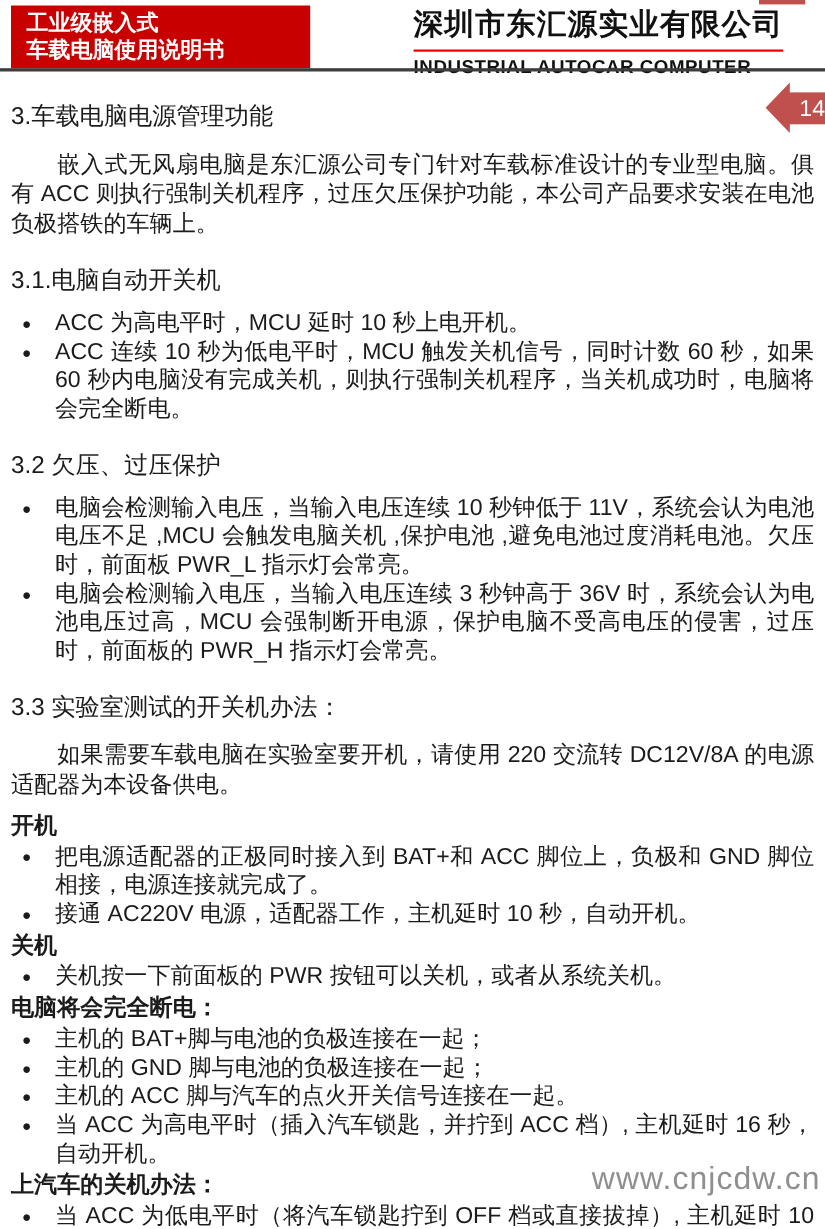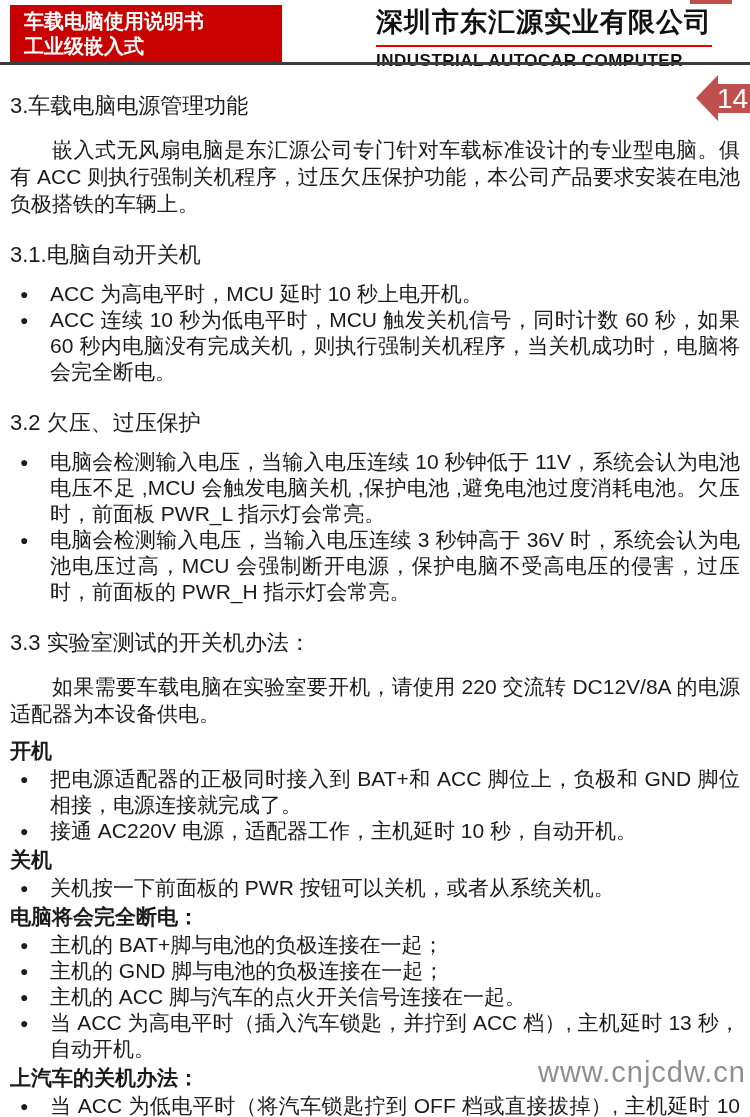--- a/index.html
+++ b/index.html
@@ -36,21 +36,21 @@
   .arrow-body { position: absolute; left: 21px; top: 9px; width: 33px; height: 29px; background: #c0504d; }
   .arrow-tip {
     position: absolute; left: 0; top: 0;
     width: 0; height: 0;
     border-top: 23.5px solid transparent;
     border-bottom: 23.5px solid transparent;
     border-right: 22px solid #c0504d;
   }
   .arrow-num {
     position: absolute; left: 21px; top: 9px; width: 33px; height: 29px;
-    color: #ffffff; font-size: 28px; line-height: 29px; text-align: left;
+    color: #ffffff; font-size: 21px; line-height: 29px; text-align: right;
   }
 
   
   .doc {
     position: relative; z-index: 1;
     padding: 14px 10px 0 10px;
     font-size: 21px; line-height: 27px;
     text-align: justify;
   }
   .h1 { font-size: 22px; font-weight: normal; line-height: 28px; margin: 24px 0 12px 0; text-align: left; }
@@ -68,22 +68,22 @@
     color: #8f8f8f; font-size: 29px; font-weight: normal; letter-spacing: 1px;
   }
 </style>
 </head>
 <body>
 
 <div class="page">
 
   <div class="header">
     <div class="banner">
+      <div>工业级嵌入式</div>
       <div>车载电脑使用说明书</div>
-      <div>工业级嵌入式</div>
     </div>
     <div class="company">
       <div class="company-cn">深圳市东汇源实业有限公司</div>
       <div class="red-underline"></div>
       <div class="company-en">INDUSTRIAL AUTOCAR COMPUTER</div>
     </div>
     <div class="corner-sliver"></div>
   </div>
   <div class="header-rule"></div>
 
@@ -149,21 +149,21 @@
         <li>
           <span class="dot">●</span>
           <span class="li-text">主机的 GND 脚与电池的负极连接在一起；</span>
         </li>
         <li>
           <span class="dot">●</span>
           <span class="li-text">主机的 ACC 脚与汽车的点火开关信号连接在一起。</span>
         </li>
         <li>
           <span class="dot">●</span>
-          <span class="li-text">当 ACC 为高电平时（插入汽车锁匙，并拧到 ACC 档）, 主机延时 13 秒，自动开机。</span>
+          <span class="li-text">当 ACC 为高电平时（插入汽车锁匙，并拧到 ACC 档）, 主机延时 16 秒，自动开机。</span>
         </li>
       </ul>
       <div class="sub">上汽车的关机办法：</div>
       <ul class="bullets">
         <li>
           <span class="dot">●</span>
           <span class="li-text">当 ACC 为低电平时（将汽车锁匙拧到 OFF 档或直接拔掉）, 主机延时 10 秒自动关机。</span>
         </li>
       </ul>
     </main>

